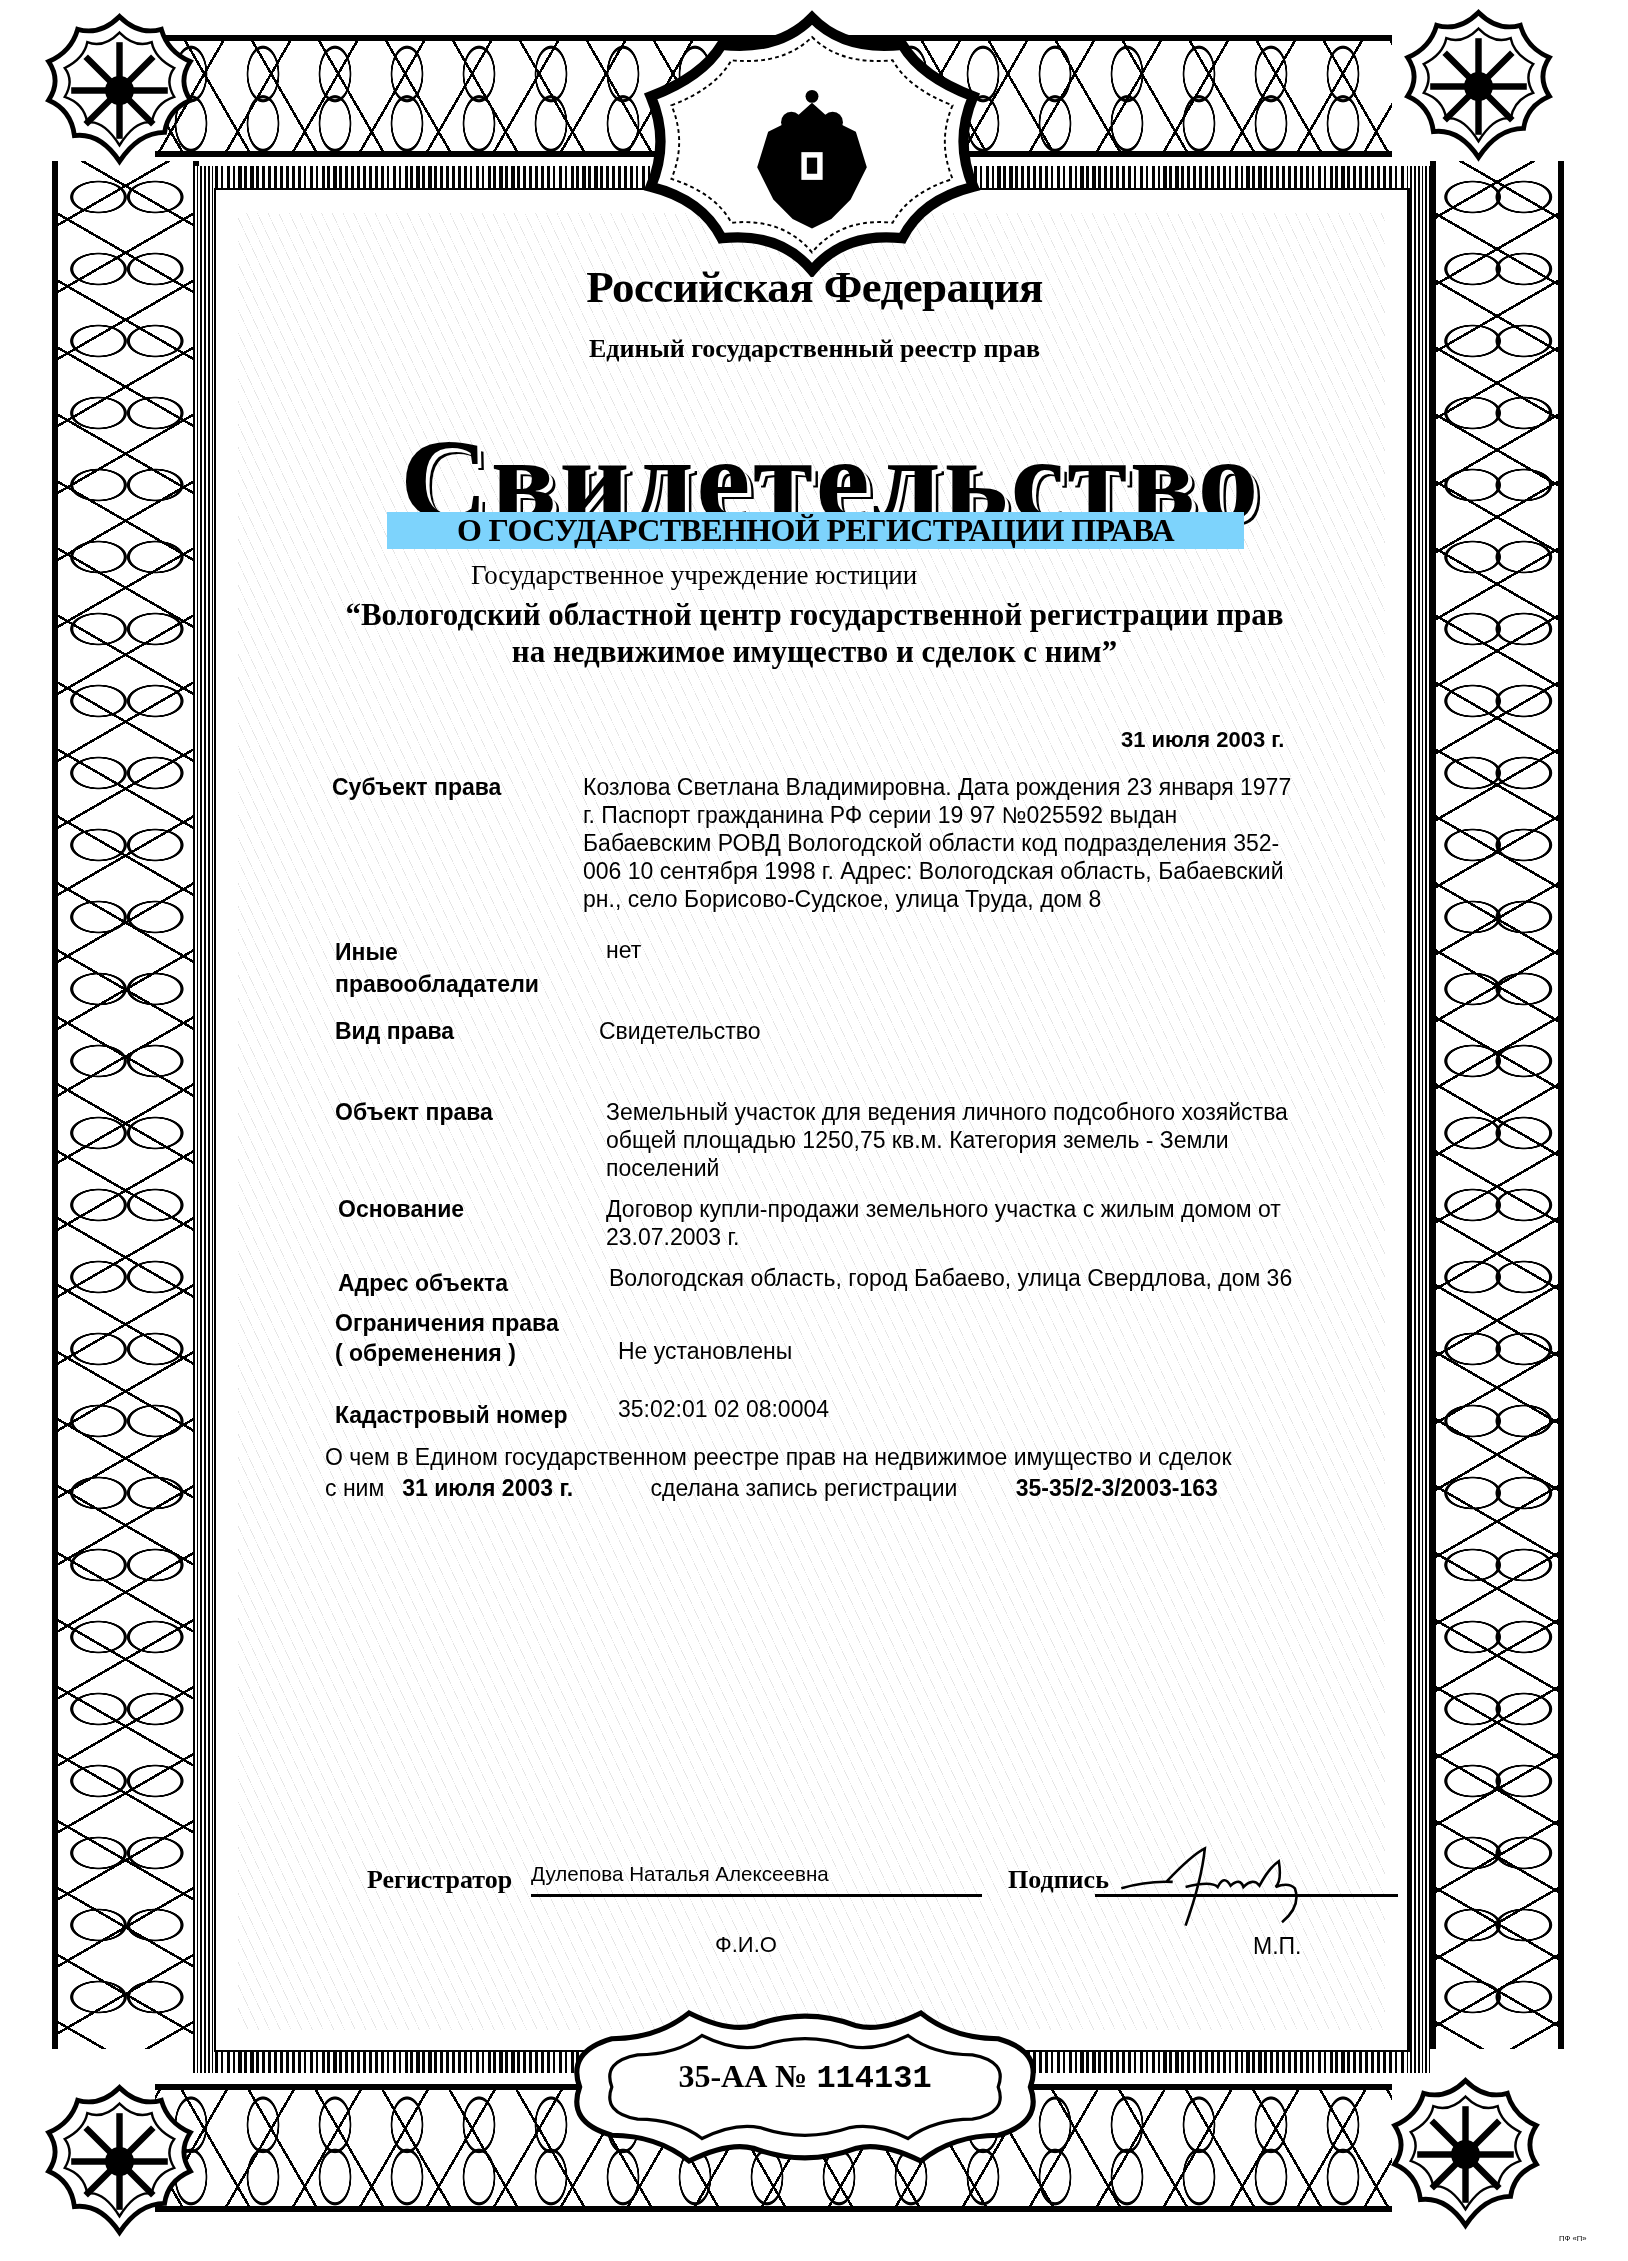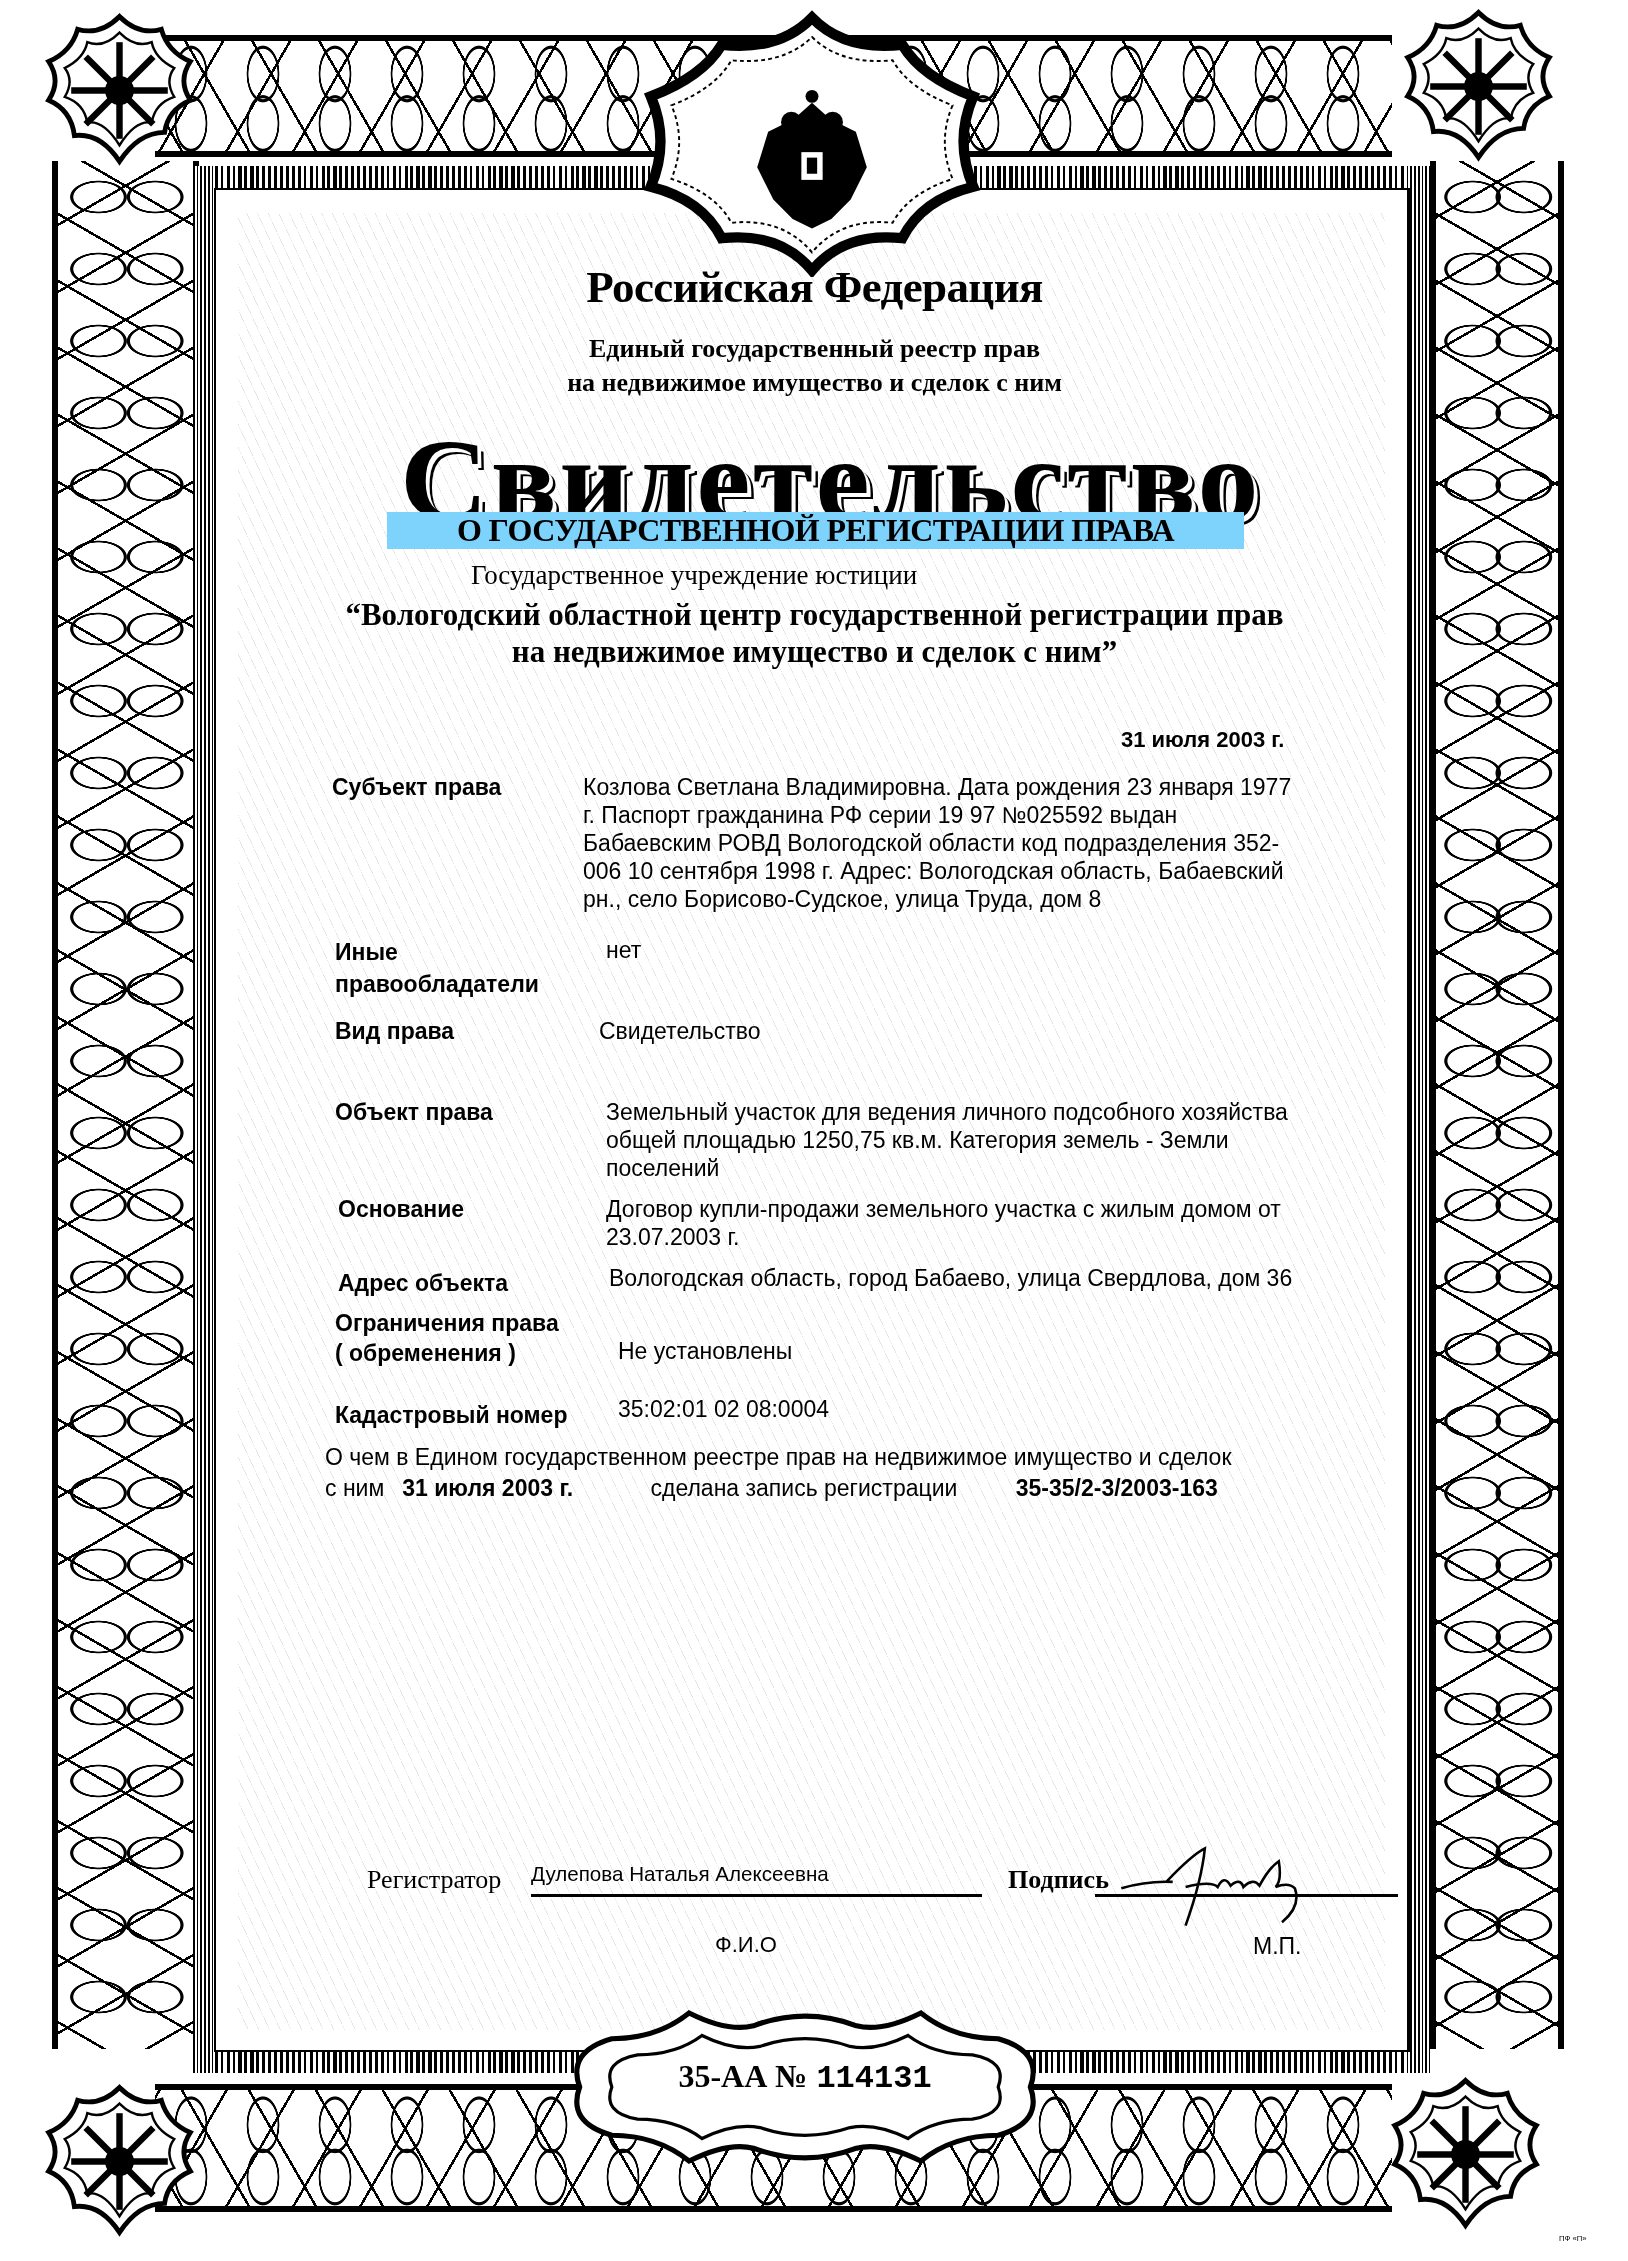--- a/index.html
+++ b/index.html
@@ -68,21 +68,21 @@
   
   .field-label { position:absolute; font-weight:bold; font-size:23px; line-height:28px; }
   .field-value { position:absolute; font-size:23px; line-height:28px; }
 
   .record-line1 { position:absolute; left:325px; top:1444px; font-size:23px; }
   .record-line2 { position:absolute; left:325px; top:1475px; font-size:23px; width:1095px; }
   .record-line2 span { display:inline-block; }
   .rl-bold { font-weight:bold; }
 
   
-  .registrar-label { position:absolute; left:367px; top:1865px; font-family:"Liberation Serif", serif; font-weight:normal; font-size:26px; }
+  .registrar-label { position:absolute; left:367px; top:1865px; font-family:"Liberation Serif", serif; font-weight:bold; font-size:26px; }
   .registrar-name  { position:absolute; left:531px; top:1862px; font-size:20.6px; }
   .registrar-line  { position:absolute; left:531px; top:1894px; width:451px; border-top:3.2px solid #000; }
   .fio-caption     { position:absolute; left:715px; top:1908px; font-size:22px;margin-top:24px; }
   .signature-label { position:absolute; left:1008px; top:1865px; font-family:"Liberation Serif", serif; font-weight:bold; font-size:26px; }
   .signature-line  { position:absolute; left:1095px; top:1894px; width:303px; border-top:3.2px solid #000; }
   .signature-scribble { position:absolute; left:1121px; top:1842px; width:232px; height:90px; }
   .stamp-place     { position:absolute; left:1253px; top:1933px; font-size:23px; }
 
   .serial-number { position:absolute; left:541px; top:2058px; width:528px; text-align:center; font-family:"Liberation Serif", serif; }
   .serial-series { font-size:32px; font-weight:bold; }
@@ -165,21 +165,20 @@
       <circle cx="290" cy="140" r="10"></circle>
     </g>
     <rect x="272" y="225" width="36" height="46" fill="#fff" stroke="#000" stroke-width="3"></rect>
     <path d="M282 235 L298 235 L298 260 L282 260Z" fill="#000"></path>
   </svg>
 </div>
 
 <div class="country">Российская Федерация</div>
 <div class="registry">
   <div>Единый государственный реестр прав</div>
-  <div>на недвижимое имущество и сделок с ним</div>
 </div>
 <div class="cert-title">Свидетельство</div>
 <div class="cert-subtitle">О ГОСУДАРСТВЕННОЙ РЕГИСТРАЦИИ ПРАВА</div>
 <div class="institution-type">Государственное учреждение юстиции</div>
 <div class="institution-name">
   <div>“Вологодский областной центр государственной регистрации прав</div>
   <div>на недвижимое имущество и сделок с ним”</div>
 </div>
 
 <div class="issue-date">31 июля 2003 г.</div>

